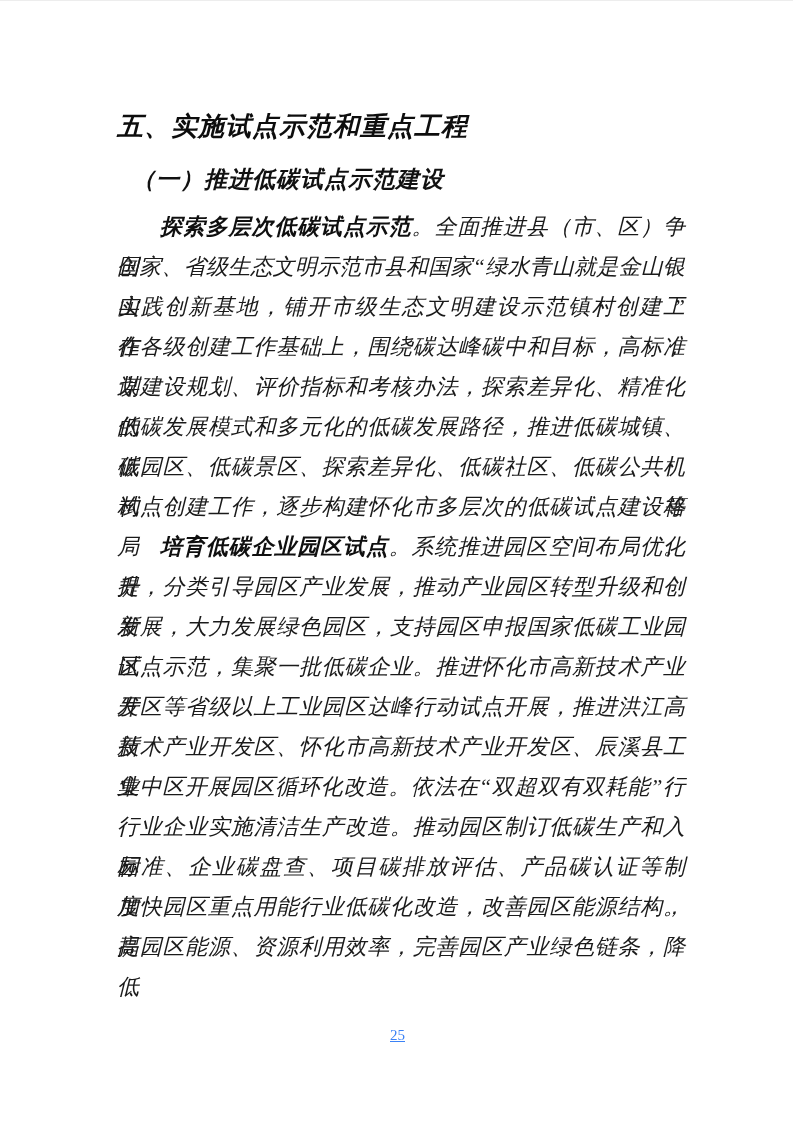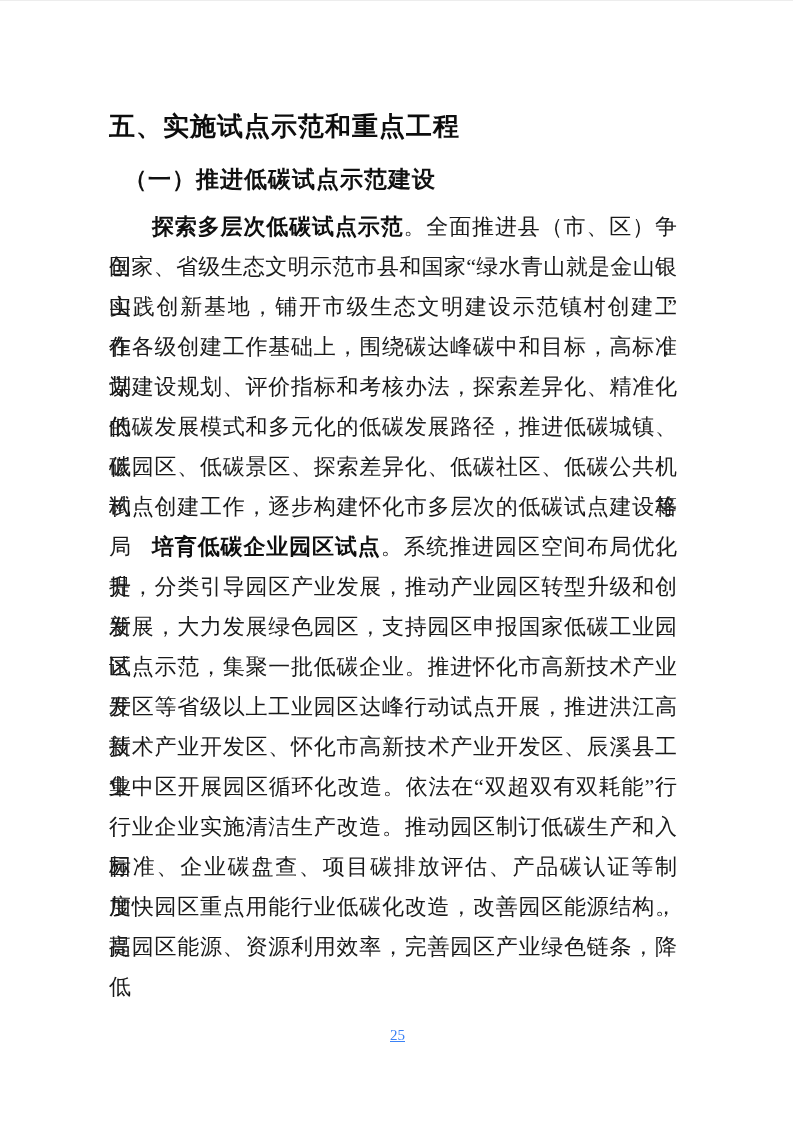--- a/index.html
+++ b/index.html
@@ -6,22 +6,23 @@
   .page{
     position:relative;
     width:793px;height:1122px;
     background:#ffffff;
     overflow:hidden;
     border-top:1px solid #ededed;
     font-family:"Liberation Serif","DejaVu Serif",serif;
   }
   .content{
     position:absolute;
-    left:109px;top:0;
+    left:117px;top:0;
     width:568px;
+    font-style:italic;
   }
   .doc-heading{
     margin:110px 0 0 0;
     font-family:"Liberation Sans","DejaVu Sans",sans-serif;
     font-weight:bold;
     font-size:26px;
     line-height:30px;
     letter-spacing:1px;
     color:#0d0d0d;
     white-space:nowrap;

